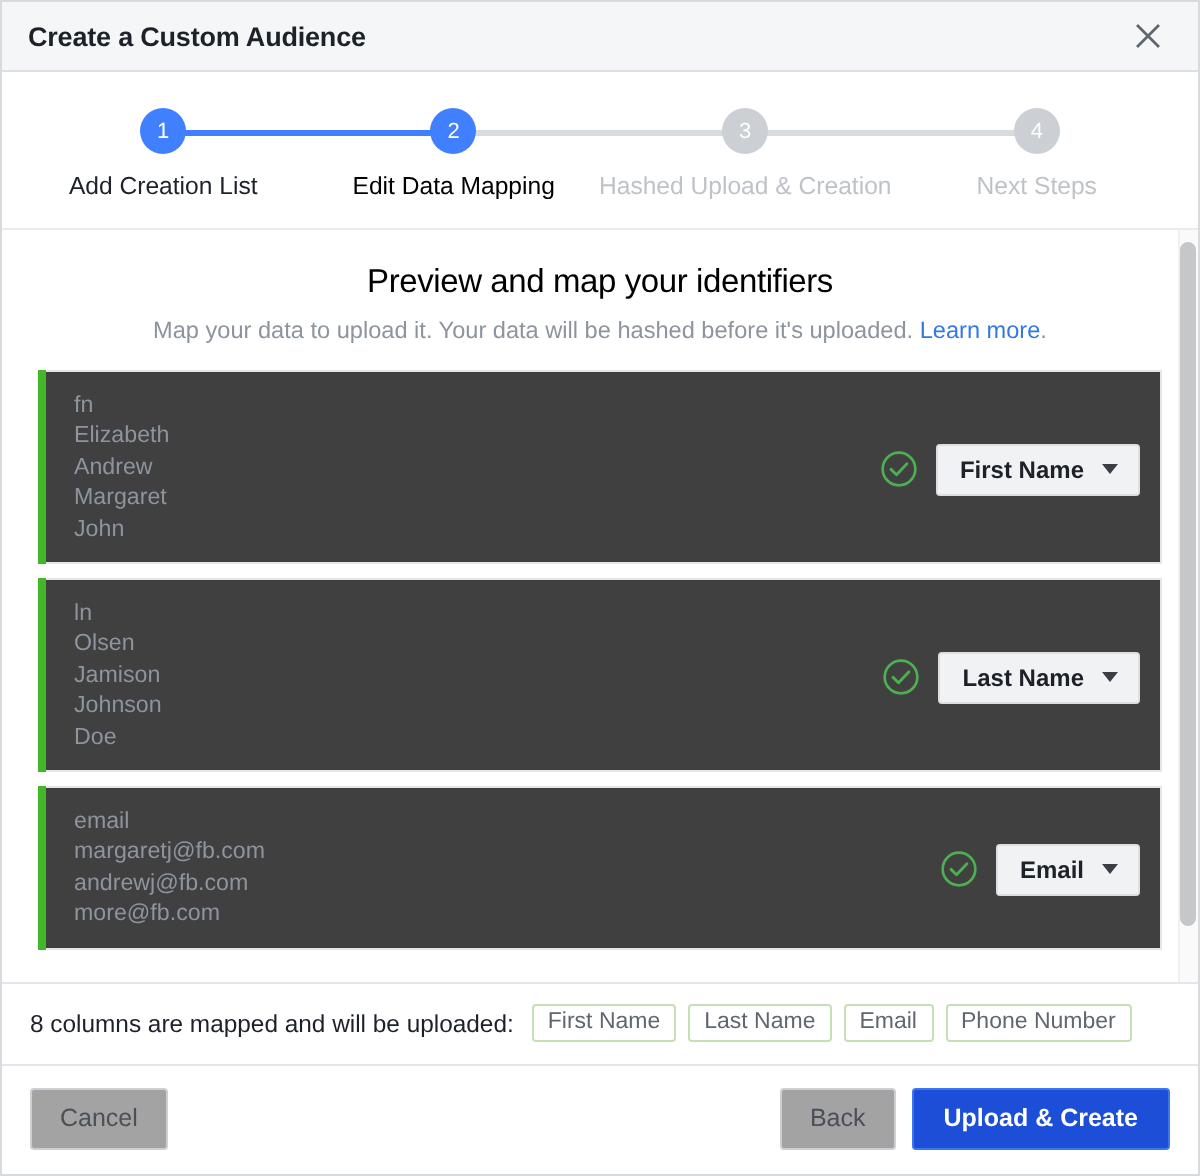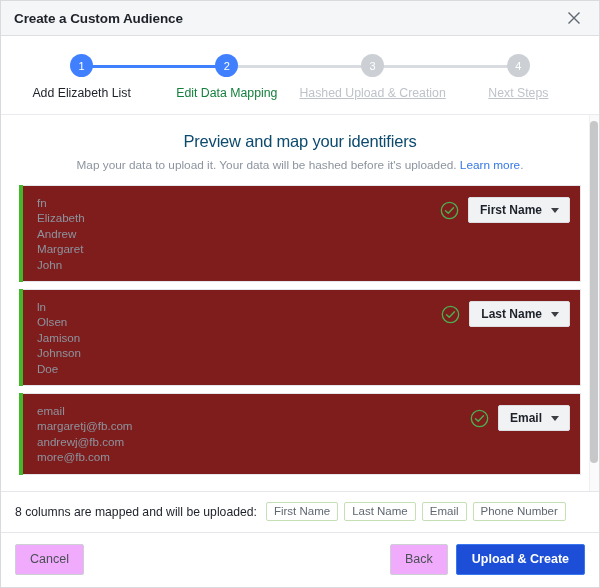--- a/index.html
+++ b/index.html
@@ -83,22 +83,22 @@
   }
   .step.active .step-circle,
   .step.done .step-circle { background: #4080ff; }
   .step-label {
     margin-top: 9px;
     font-size: 12.3px;
     color: #1d2129;
     white-space: nowrap;
     padding-bottom: 14px;
   }
-  .step.active .step-label { color: #15803d; }
-  .step.future .step-label { color: #bec3c9; text-decoration: underline; }
+  .step.active .step-label { color: #000000; }
+  .step.future .step-label { color: #bec3c9; }
   .connector {
     position: absolute;
     top: 11px;
     height: 3px;
     background: #d8dbdf;
     z-index: 1;
   }
   .connector.filled { background: #4080ff; }
 
   
@@ -110,45 +110,45 @@
   }
   .body-scroll {
     position: absolute;
     inset: 0;
     overflow: hidden;
     padding: 0 18px 0 18px;
   }
   .headline {
     text-align: center;
     font-size: 16.5px;
-    color: #0c4a6e;
+    color: #000000;
     padding-top: 17px;
     letter-spacing: -0.2px;
   }
   .subline {
     text-align: center;
     font-size: 11.8px;
     color: #8d949e;
     padding-top: 7px;
     padding-bottom: 13px;
   }
   .subline a {
     color: #3578e5;
     text-decoration: none;
   }
 
   
   .card {
     position: relative;
     border: 1px solid #e4e6eb;
-    background: #7f1d1d;
+    background: #404040;
     margin-bottom: 7px;
     padding: 9px 10px 9px 17px;
     display: flex;
-    align-items: flex-start;
+    align-items: center;
     min-height: 80px;
   }
   .card .accent {
     position: absolute;
     left: -1px; top: -1px; bottom: -1px;
     width: 4px;
     background: #42b72a;
   }
   .preview {
     flex: 1 1 auto;
@@ -248,21 +248,21 @@
   .btn {
     font-size: 12.5px;
     border-radius: 2px;
     padding: 7px 14px;
     cursor: pointer;
     white-space: nowrap;
     font-family: inherit;
     line-height: 1.2;
   }
   .btn-secondary {
-    background: #f0abfc;
+    background: #a3a3a3;
     border: 1px solid #ccd0d5;
     color: #4b4f56;
   }
   .btn-primary {
     background: #1d4ed8;
     border: 1px solid #3a77ef;
     color: #ffffff;
     font-weight: bold;
     padding: 7px 15px;
     margin-left: 8px;
@@ -283,21 +283,21 @@
   </div>
 
   <div class="stepper-wrap">
     <div class="stepper" id="stepper-root">
       <div class="connector filled" style="left:12.5%; width:25%;"></div>
       <div class="connector" style="left:37.5%; width:25%;"></div>
       <div class="connector" style="left:62.5%; width:25%;"></div>
 
       <div class="step done">
         <div class="step-circle">1</div>
-        <div class="step-label">Add Elizabeth List</div>
+        <div class="step-label">Add Creation List</div>
       </div>
       <div class="step active">
         <div class="step-circle">2</div>
         <div class="step-label">Edit Data Mapping</div>
       </div>
       <div class="step future">
         <div class="step-circle">3</div>
         <div class="step-label">Hashed Upload &amp; Creation</div>
       </div>
       <div class="step future">

